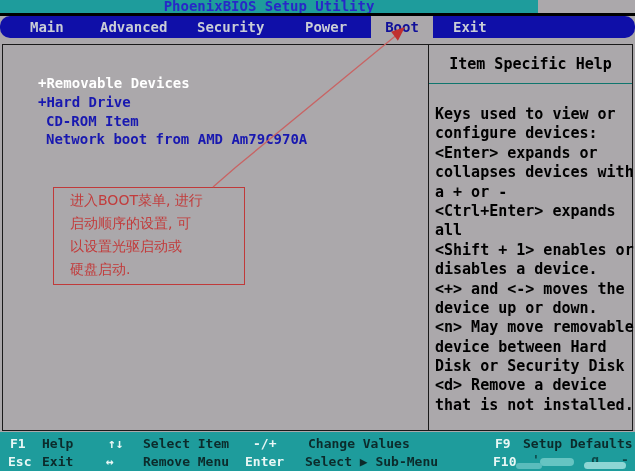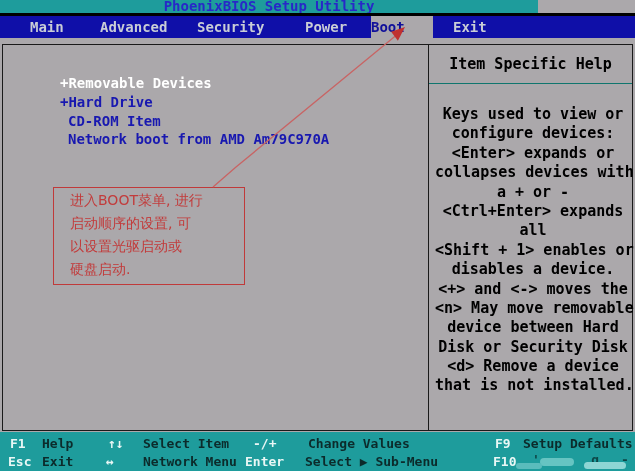--- a/index.html
+++ b/index.html
@@ -7,34 +7,34 @@
     width:635px;height:471px;position:relative;overflow:hidden;
     background:#ABA8AB;
     font-family:"DejaVu Sans Mono","Liberation Mono",monospace;
     font-weight:bold;
   }
   
   .title-strip{position:absolute;left:0;top:0;width:538px;height:13px;background:#1E9C9C;}
   .title-strip .t{display:block;text-align:center;color:#2828C8;font-size:14px;line-height:13px;}
   .black-line{position:absolute;left:0;top:13px;width:635px;height:3px;background:#000;}
   
-  .menu-bar{position:absolute;left:0;top:16px;width:635px;height:22px;background:#0F0FA8;}
+  .menu-bar{position:absolute;left:0;top:16px;width:635px;height:22px;background:#0F0FA8;border-radius:10px;}
   .menu-bar .mi{position:absolute;top:0;font-size:14px;line-height:22px;color:#C9CDD6;cursor:default;}
   .tab-selected{position:absolute;left:371px;top:0;width:62px;height:22px;background:#ABA8AB;
-    color:#10109A;text-align:left;font-size:14px;line-height:22px;}
+    color:#10109A;text-align:center;font-size:14px;line-height:22px;}
   
   .main-box{position:absolute;left:2px;top:44px;width:629px;height:385px;border:1px solid #1a1a1a;}
   .v-divider{position:absolute;left:425px;top:0;width:1px;height:100%;background:#1a1a1a;}
   
-  .boot-item{position:absolute;font-size:14px;line-height:15px;white-space:pre;color:#1818B0;cursor:default;margin-left:22px;}
+  .boot-item{position:absolute;font-size:14px;line-height:15px;white-space:pre;color:#1818B0;cursor:default;}
   .boot-item.sel{color:#FFFFFF;}
   
   .help-header{position:absolute;left:426px;top:0;width:203px;height:38px;border-bottom:1px solid #0f766e;}
   .help-header .t{display:block;text-align:center;color:#000;font-size:15px;line-height:38px;}
-  .help-lines{position:absolute;left:432px;top:60px;width:196px;color:#000;font-size:15px;text-align:center;}
+  .help-lines{position:absolute;left:432px;top:60px;width:196px;color:#000;font-size:15px;}
   .help-lines div{height:19.4px;line-height:19.4px;white-space:pre;}
   
   .anno-box{position:absolute;left:53px;top:187px;width:158px;height:94px;
     border:1px solid #C03A3A;color:#C23B3B;font-size:14px;line-height:23px;
     padding:1px 16px;z-index:4;font-weight:normal;
     font-family:"DejaVu Sans","Liberation Sans",sans-serif;}
   .arrow-svg{position:absolute;left:0;top:0;z-index:6;pointer-events:none;}
   
   .status-bar{position:absolute;left:0;top:432px;width:635px;height:39px;background:#1E9C9C;}
   .status-bar span{position:absolute;font-size:13px;line-height:14px;white-space:pre;cursor:default;}
@@ -78,20 +78,21 @@
     <div>Keys used to view or</div>
     <div>configure devices:</div>
     <div>&lt;Enter&gt; expands or</div>
     <div>collapses devices with</div>
     <div>a + or -</div>
     <div>&lt;Ctrl+Enter&gt; expands</div>
     <div>all</div>
     <div>&lt;Shift + 1&gt; enables or</div>
     <div>disables a device.</div>
     <div>&lt;+&gt; and &lt;-&gt; moves the</div>
+    <div>device up or down.</div>
     <div>&lt;n&gt; May move removable</div>
     <div>device between Hard</div>
     <div>Disk or Security Disk</div>
     <div>&lt;d&gt; Remove a device</div>
     <div>that is not installed.</div>
   </div>
 </div>
 
 <div class="anno-box">
   <div>进入BOOT菜单, 进行</div>
@@ -111,21 +112,21 @@
   <span class="sk" style="left:108px;top:5px">↑↓</span>
   <span class="sl" style="left:143px;top:5px">Select Item</span>
   <span class="sk" style="left:253px;top:5px">-/+</span>
   <span class="sl" style="left:308px;top:5px">Change Values</span>
   <span class="sk" style="left:495px;top:5px">F9</span>
   <span class="sl" style="left:523px;top:5px">Setup Defaults</span>
 
   <span class="sk" style="left:8px;top:23px">Esc</span>
   <span class="sl" style="left:42px;top:23px">Exit</span>
   <span class="sk" style="left:106px;top:23px">↔</span>
-  <span class="sl" style="left:143px;top:23px">Network Menu</span>
+  <span class="sl" style="left:143px;top:23px">Remove Menu</span>
   <span class="sk" style="left:245px;top:23px">Enter</span>
   <span class="sl" style="left:305px;top:23px">Select ▶ Sub-Menu</span>
   <span class="sk" style="left:493px;top:23px">F10</span>
   <span class="sl remnant" style="left:532px;top:21px">' . q -</span>
   <div class="blob blob1"></div>
   <div class="blob blob2"></div>
   <div class="blob blob3"></div>
 </div>
 
 </body></html>

